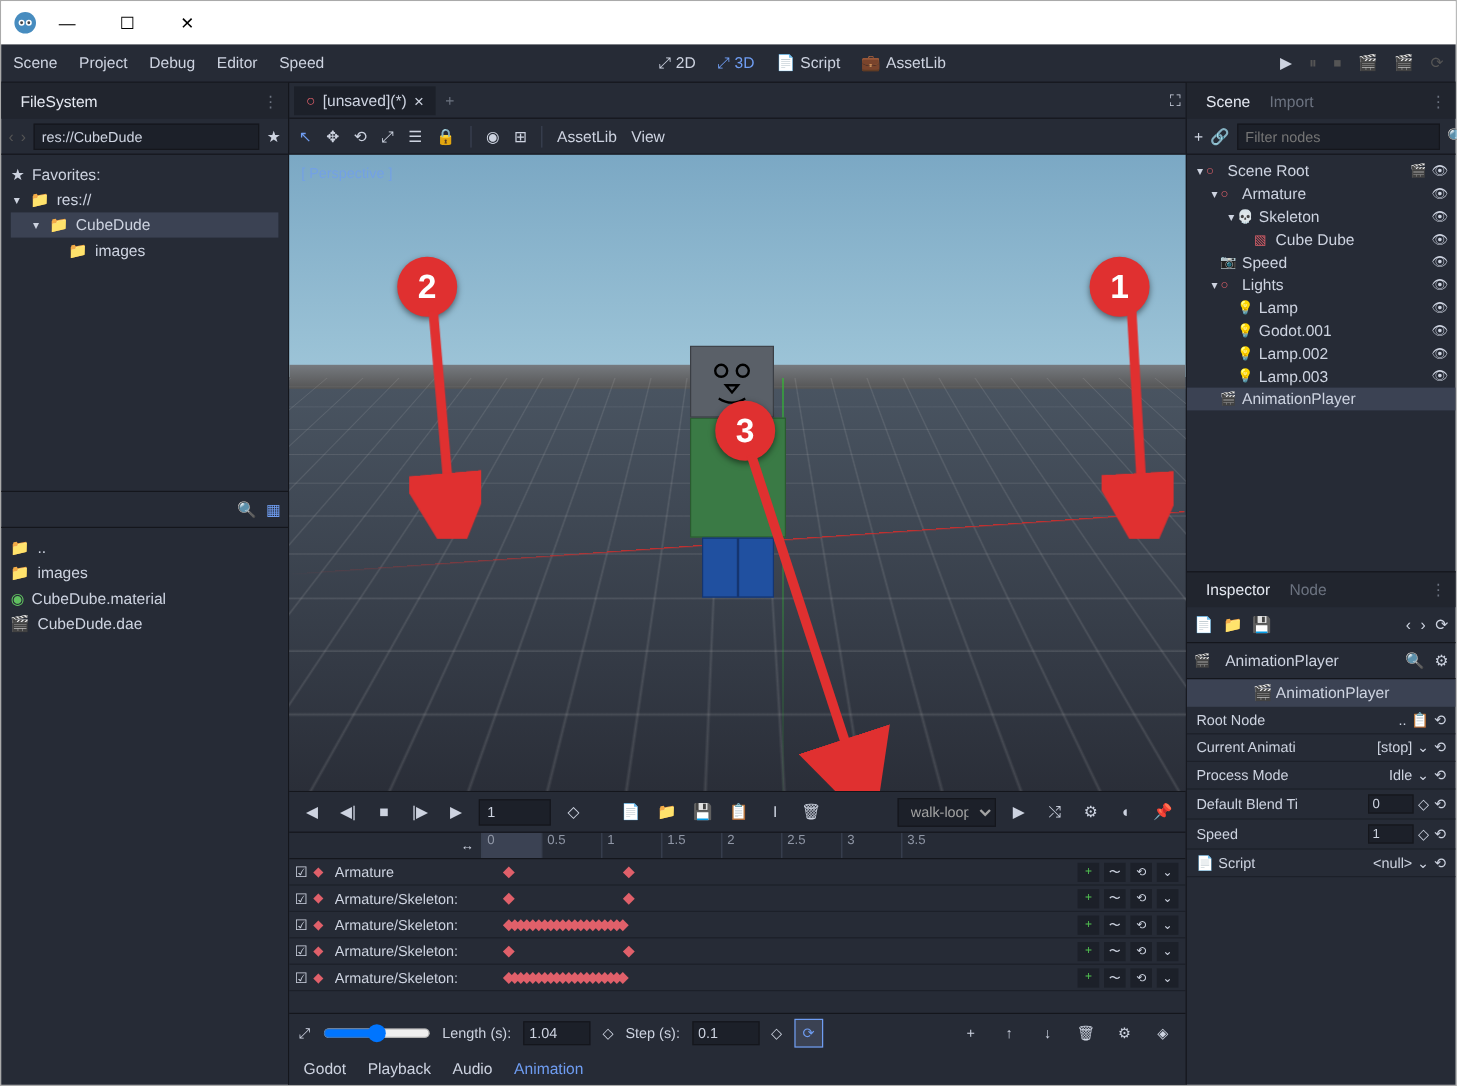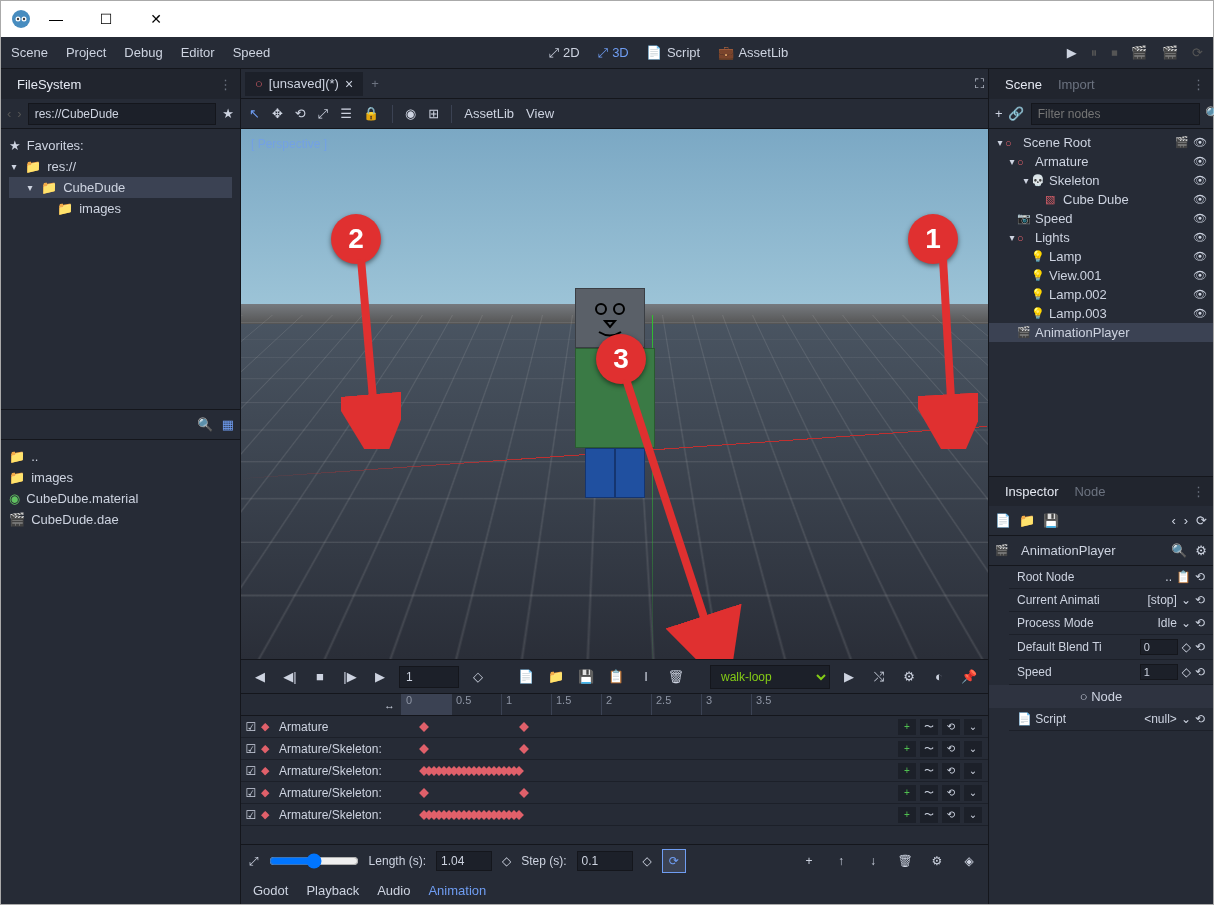--- a/index.html
+++ b/index.html
@@ -84,21 +84,21 @@
 
 
 .callout { position: absolute; z-index: 50; }
 .callout-circle { width: 50px; height: 50px; border-radius: 50%; background: #e03030; color: #fff; font-size: 28px; font-weight: bold; display: flex; align-items: center; justify-content: center; box-shadow: 0 2px 5px rgba(0,0,0,0.5); }
 
 
 .anim-panel { height: 245px; border-top: 1px solid #14161c; display: flex; flex-direction: column; background: #262b36; }
 .anim-toolbar { height: 34px; display: flex; align-items: center; padding: 0 8px; gap: 8px; border-bottom: 1px solid #14161c; }
 .anim-btn { width: 22px; height: 22px; display: flex; align-items: center; justify-content: center; cursor: pointer; color: #cdd3e0; }
 .anim-frame-input { width: 60px; background: #1c2029; border: 1px solid #14161c; padding: 3px 6px; color: #cdd3e0; font-size: 12px; }
-.anim-select { width: 120px; background: #1c2029; border: 1px solid #14161c; padding: 3px 6px; color: #84cc16; font-size: 12px; }
+.anim-select { width: 82px; background: #1c2029; border: 1px solid #14161c; padding: 3px 6px; color: #a3a3a3; font-size: 12px; }
 .anim-timeline { flex: 1; display: flex; flex-direction: column; overflow: hidden; }
 .timeline-header { height: 22px; display: flex; border-bottom: 1px solid #14161c; font-size: 11px; }
 .track-name-col { width: 160px; }
 .tick-col { flex: 1; display: flex; position: relative; }
 .tick { width: 50px; padding-left: 4px; color: #8f96a5; border-left: 1px solid #3b4253; }
 .track-row { height: 22px; display: flex; align-items: center; border-bottom: 1px solid #1c2029; font-size: 12px; }
 .track-check { width: 20px; text-align: center; }
 .track-name { width: 140px; white-space: nowrap; overflow: hidden; }
 .track-keys { flex: 1; position: relative; height: 100%; }
 .keyframe { position: absolute; top: 50%; transform: translate(-50%,-50%) rotate(45deg); width: 7px; height: 7px; background: #e0606a; }
@@ -122,21 +122,21 @@
 .node-row.selected { background: #3b4253; }
 .node-icon { width: 14px; margin-right: 4px; font-size: 11px; }
 .node-vis { margin-left: auto; display:flex; gap:4px; }
 .eye { width:14px; font-size:11px; }
 
 
 .inspector-toolbar { height: 30px; display: flex; align-items: center; padding: 0 6px; gap: 8px; border-bottom: 1px solid #14161c; }
 .inspector-body { flex: 1; overflow: auto; }
 .insp-title { background: #3b4253; padding: 4px 8px; font-size: 13px; text-align: center; }
 .insp-title.sub { background:#2e3340; }
-.insp-row { display: flex; align-items: center; padding: 4px 8px; font-size: 12px; border-bottom: 1px solid #1c2029; margin-left: 20px; }
+.insp-row { display: flex; align-items: center; padding: 4px 8px; font-size: 12px; border-bottom: 1px solid #1c2029; }
 .insp-label { width: 100px; }
 .insp-val { flex: 1; text-align: right; display:flex; justify-content:flex-end; gap:4px; align-items:center; }
 .insp-section { padding: 4px 8px; font-size: 12px; background: #2e3340; }
 .insp-input { width:38px; background:#1c2029; border:1px solid #14161c; color:#cdd3e0; font-size:11px; padding:1px 3px; }
 
 svg { display: block; }
 </style>
 </head>
 <body>
 
@@ -568,21 +568,21 @@
               <span style="width:10px"></span>
               <span class="node-icon" style="color:#e0606a">💡</span>
               <span>Lamp</span>
               <span class="node-vis">
                 <span class="eye">👁</span>
               </span>
             </div>
           <div class="node-row" style="padding-left:32px">
               <span style="width:10px"></span>
               <span class="node-icon" style="color:#e0606a">💡</span>
-              <span>View.001</span>
+              <span>Godot.001</span>
               <span class="node-vis">
                 <span class="eye">👁</span>
               </span>
             </div>
           <div class="node-row" style="padding-left:32px">
               <span style="width:10px"></span>
               <span class="node-icon" style="color:#e0606a">💡</span>
               <span>Lamp.002</span>
               <span class="node-vis">
                 <span class="eye">👁</span>
@@ -619,20 +619,21 @@
           <span>⟳</span>
         </div>
         <div class="inspector-toolbar" style="border-bottom:1px solid #14161c">
           <span class="node-icon" style="color:#b080e0">🎬</span>
           <span>AnimationPlayer</span>
           <span style="flex:1"></span>
           <span>🔍</span>
           <span>⚙</span>
         </div>
         <div class="inspector-body">
+          <div class="insp-title">🎬 <span>AnimationPlayer</span></div>
           <div class="insp-row">
               <span class="insp-label">Root Node</span>
               <span class="insp-val">
                 <span>..</span> 
                 <span>📋</span> 
                 <span>⟲</span>
               </span>
             </div>
           <div class="insp-row">
               <span class="insp-label">Current Animati</span>
@@ -659,21 +660,20 @@
               </span>
             </div>
           <div class="insp-row">
               <span class="insp-label">Speed</span>
               <span class="insp-val">
                 <input class="insp-input" value="1" style=""> 
                 <span>◇</span> 
                 <span>⟲</span>
               </span>
             </div>
-          <div class="insp-title sub">○ <span>Node</span></div>
           <div class="insp-row">
               <span class="insp-label"><span>📄</span> <span>Script</span></span>
               <span class="insp-val">
                 <span>&lt;null&gt;</span> 
                 <span>⌄</span> 
                 <span>⟲</span>
               </span>
             </div>
         </div>
       </div>

